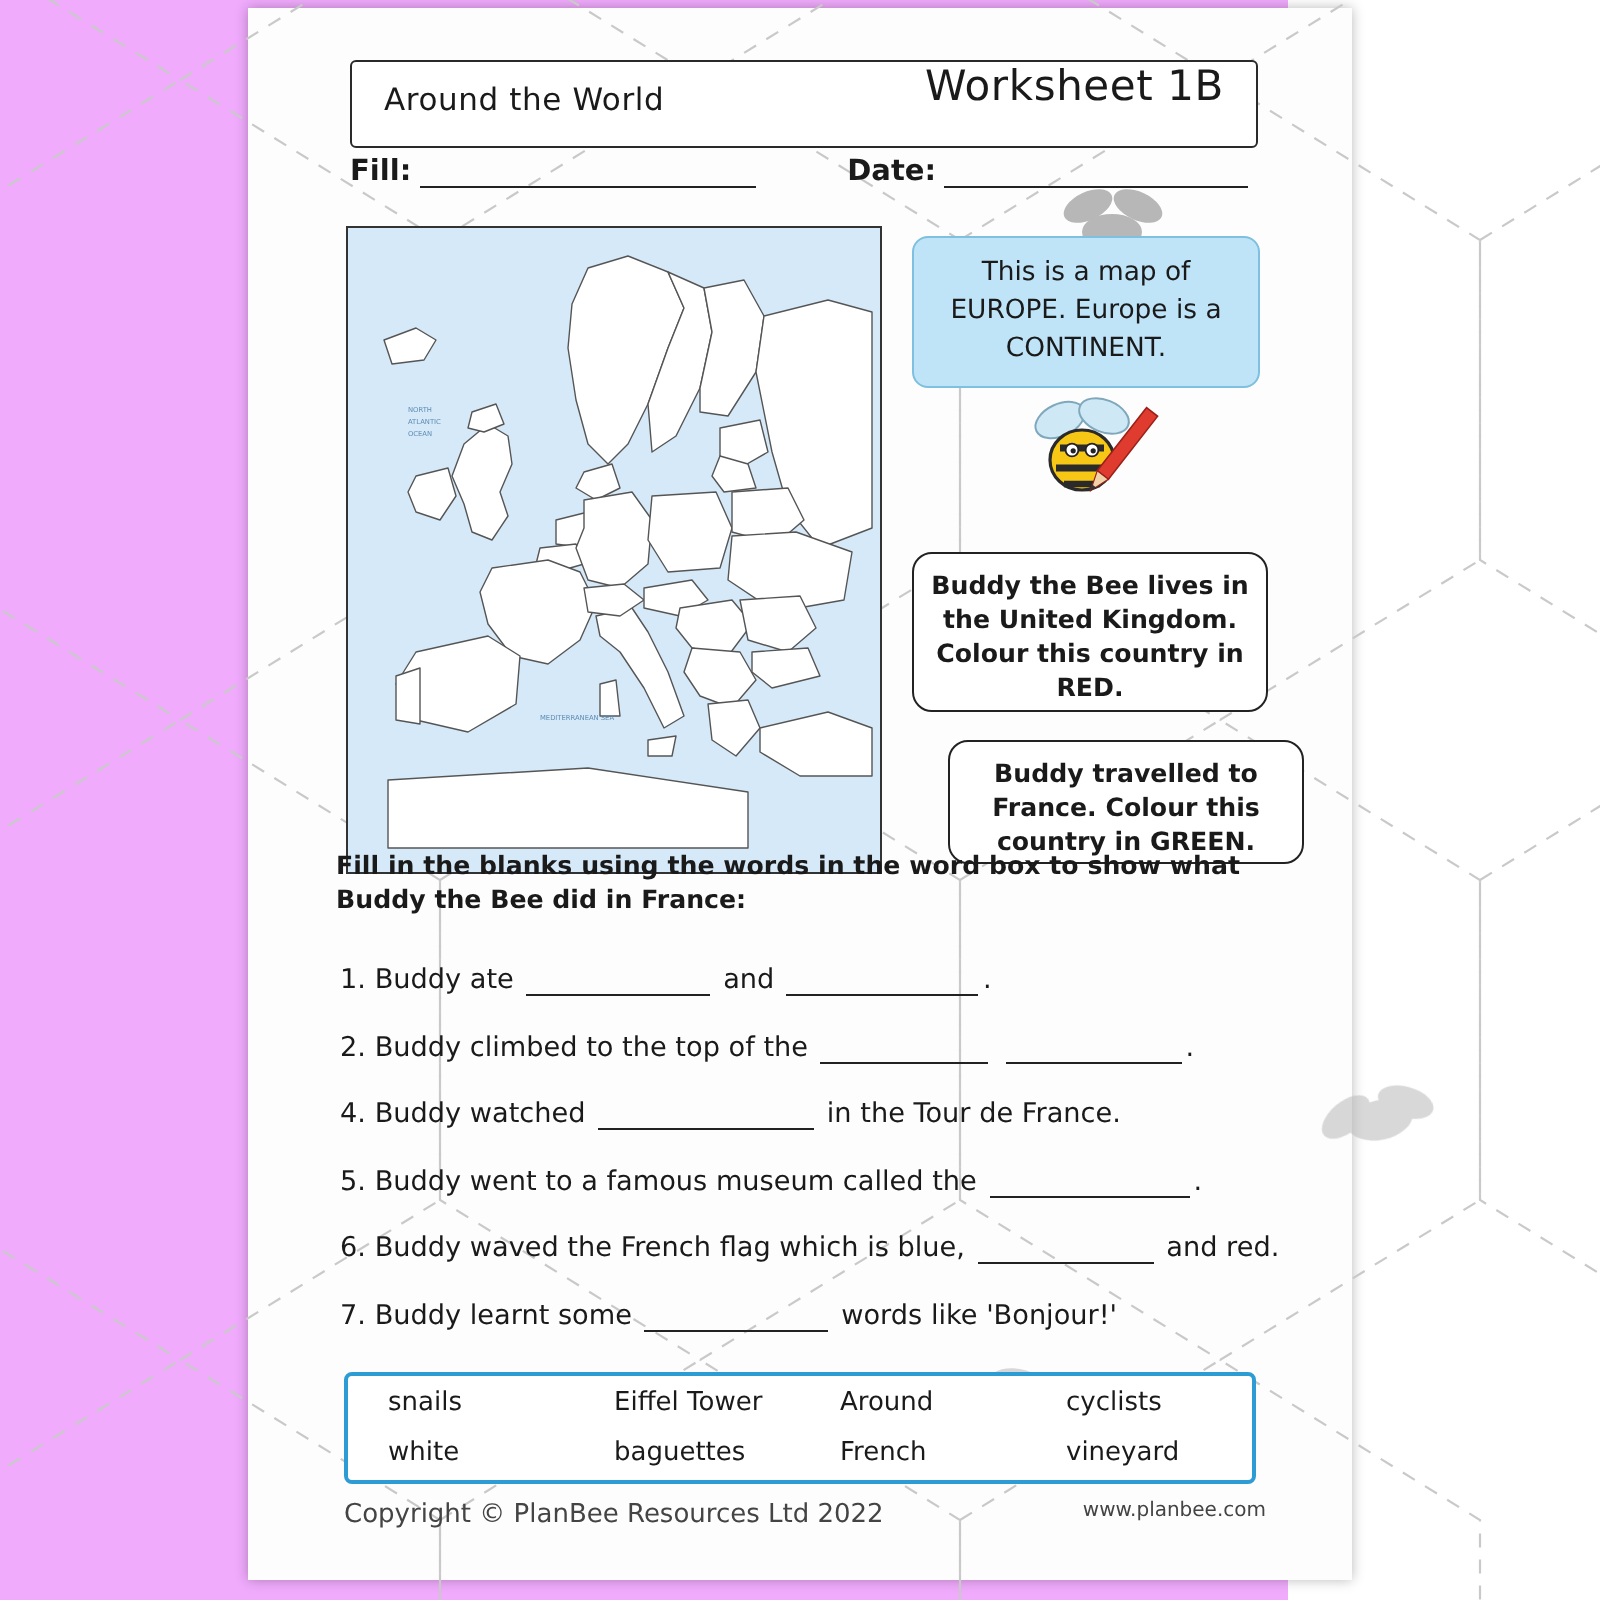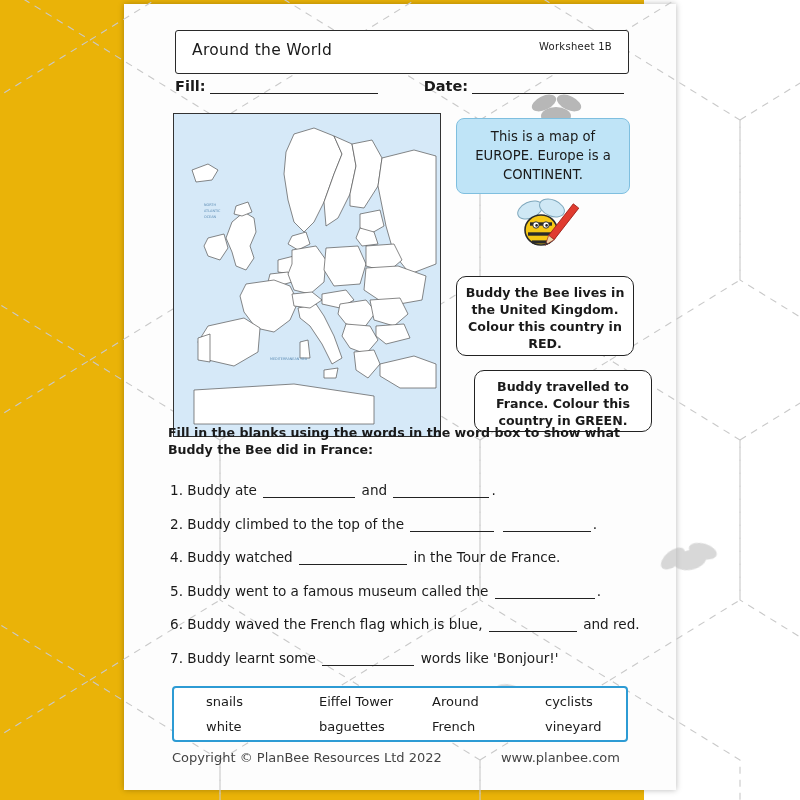--- a/index.html
+++ b/index.html
@@ -13,21 +13,21 @@
     font-family: "DejaVu Sans", sans-serif;
     overflow: hidden;
     position: relative;
   }
 
   
   #page {
     position: absolute;
     left: 0; top: 0;
     width: 644px; height: 800px;
-    background: #eab308;
+    background: #f0abfc;
   }
   .sheet-shadow {
     position: absolute;
     left: 124px; top: 4px;
     width: 552px; height: 786px;
     background: #fdfdfd;
     box-shadow: 0 0 6px rgba(0,0,0,0.28);
   }
   .watermark {
     position: absolute;
@@ -54,22 +54,22 @@
     background: #fff;
   }
   .title-left {
     position: absolute;
     left: 16px; top: 10px;
     font-size: 15.5px;
     letter-spacing: 0.3px;
   }
   .title-right {
     position: absolute;
-    right: 16px; top: 10px;
-    font-size: 10px;
+    right: 16px; top: 0;
+    font-size: 21px;
     letter-spacing: 0.3px;
   }
 
   .namedate {
     position: absolute;
     left: 47px; top: 70px;
     width: 460px;
     font-size: 14.5px;
     font-weight: bold;
   }
@@ -167,36 +167,36 @@
     box-sizing: border-box;
   }
   .wordbox-row {
     display: flex;
     padding: 6px 0 0 0;
     font-size: 13px;
   }
   .wordbox-row .cell {
     flex: 1 1 0;
     text-align: left;
-    padding-left: 32px;
+    padding-left: 20px;
     box-sizing: border-box;
   }
   .wordbox-row:last-child { padding-top: 10px; }
 
   
   .footer-left {
     position: absolute;
     left: 44px; top: 742px;
     font-size: 13px;
     color: #444;
   }
   .footer-right {
     position: absolute;
-    right: 52px; top: 742px;
-    font-size: 13px;
+    right: 39px; top: 742px;
+    font-size: 10px;
     color: #444;
   }
 
   
   .bee-pencil {
     position: absolute;
     left: 382px; top: 186px;
     width: 72px; height: 66px;
   }
   .bee-fly {

